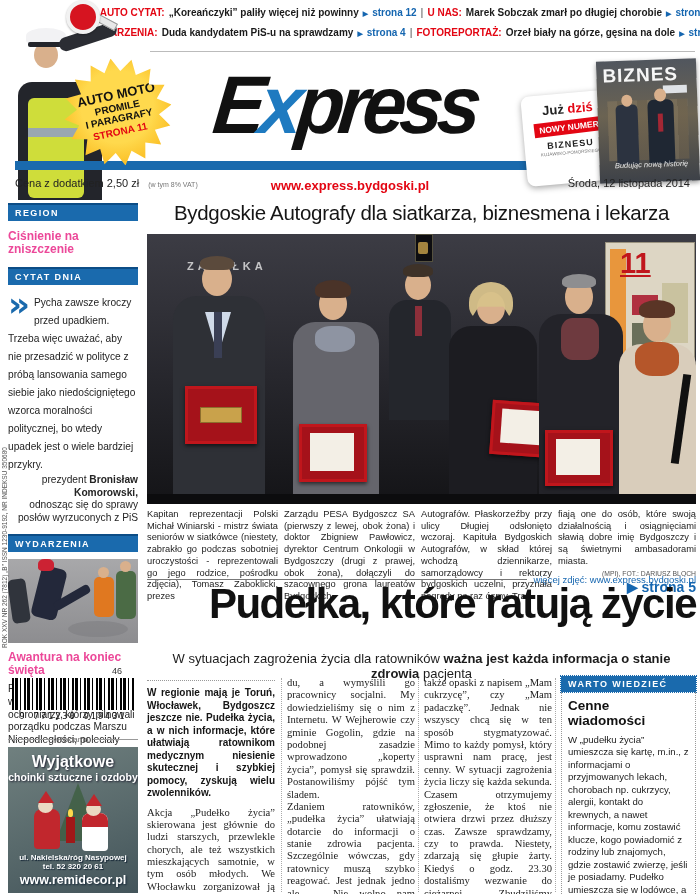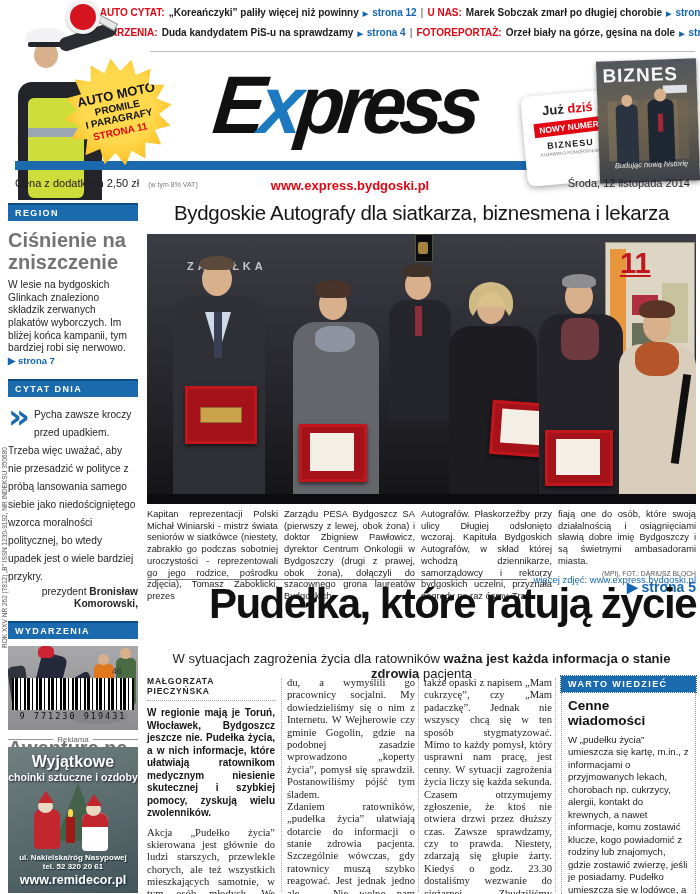--- a/index.html
+++ b/index.html
@@ -4,21 +4,21 @@
 <style>
   html,body{margin:0;padding:0;background:#e8e8e8;}
   .page{position:relative;width:700px;height:894px;background:#fff;margin:0 auto;overflow:hidden;
         font-family:"Liberation Sans",sans-serif;color:#1a1a1a;}
   .abs{position:absolute;}
   .red{color:#e30613;}
   .blue{color:#1566b0;}
   .pglink{color:#1566b0;font-weight:bold;white-space:nowrap;}
   .hdrbar{background:#1a6aad;color:#fff;font-weight:bold;font-size:9px;line-height:12px;
           letter-spacing:1.4px;padding:2px 0 2px 7px;border-top:2px solid #0c4d86;}
-  .sbtitle{font-weight:bold;font-size:20px;line-height:1.08;color:#737373;}
+  .sbtitle{font-weight:bold;font-size:12px;line-height:1.08;color:#ec4899;}
   .sbbody{font-size:10.2px;line-height:1.24;color:#242424;}
   .serifbody{font-family:"Liberation Serif",serif;font-size:10.6px;line-height:1.17;
              text-align:justify;color:#1c1c1c;white-space:pre-line;}
   .capcol{font-size:9.3px;line-height:1.26;color:#222;text-align:justify;}
   .dotline{border-top:1px dotted #999;}
   .dotv{border-left:1px dotted #aaa;}
   .teaser-row{display:flex;gap:4px;font-size:10px;font-weight:bold;white-space:nowrap;align-items:baseline;}
   .bar-blue{background:#1a6aad;}
   .starburst{clip-path:polygon(100% 50%,87.3% 57.4%,96.2% 69.1%,81.6% 71.1%,85.4% 85.4%,71.1% 81.6%,69.1% 96.2%,57.4% 87.3%,50% 100%,42.6% 87.3%,30.9% 96.2%,28.9% 81.6%,14.6% 85.4%,18.4% 71.1%,3.8% 69.1%,12.7% 57.4%,0% 50%,12.7% 42.6%,3.8% 30.9%,18.4% 28.9%,14.6% 14.6%,28.9% 18.4%,30.9% 3.8%,42.6% 12.7%,50% 0%,57.4% 12.7%,69.1% 3.8%,71.1% 18.4%,85.4% 14.6%,81.6% 28.9%,96.2% 30.9%,87.3% 42.6%);
              background:radial-gradient(circle at 50% 45%,#ffd94d 0 45%,#f7a600 100%);}
@@ -104,28 +104,28 @@
   <div class="abs" style="left:15px;top:177px;font-size:11px;color:#222;">
     <span>Cena z dodatkiem 2,50 zł</span>
     <span style="font-size:7px;color:#777;margin-left:6px;">(w tym 8% VAT)</span>
   </div>
   <div class="abs" style="left:250px;top:178px;width:200px;text-align:center;font-weight:bold;font-size:13px;color:#e30613;">www.express.bydgoski.pl</div>
   <div class="abs" style="right:10px;top:177px;font-size:11px;color:#222;">Środa,  12 listopada 2014</div>
 
   <div class="abs" style="left:8px;top:203px;width:130px;">
     <div class="hdrbar">REGION</div>
     <div class="sbtitle" style="margin-top:9px;">Ciśnienie na zniszczenie</div>
-    <div class="sbbody" style="margin-top:6px;"><span>W lesie na bydgoskich Glinkach znaleziono składzik zerwanych plakatów wyborczych. Im bliżej końca kampanii, tym bardziej robi się nerwowo.</span> <span class="pglink" style="font-size:9.5px;">▶ strona 7</span></div>
 
     <div class="hdrbar" style="margin-top:11px;">CYTAT DNIA</div>
     <div style="margin-top:7px;">
       <span style="float:left;color:#1a6aad;font-weight:bold;font-size:34px;line-height:24px;margin-right:4px;font-family:'DejaVu Sans',sans-serif;">»</span>
       <span class="sbbody">Pycha zawsze kroczy przed upadkiem. Trzeba więc uważać, aby nie przesadzić w polityce z próbą lansowania samego siebie jako niedościgniętego wzorca moralności politycznej, bo wtedy upadek jest o wiele bardziej przykry.</span>
       <div class="sbbody" style="text-align:right;margin-top:2px;">
         <span>prezydent </span><b>Bronisław Komorowski,</b><br>
+        <span>odnosząc się do sprawy posłów wyrzuconych z PiS</span>
       </div>
     </div>
 
     <div class="hdrbar" style="margin-top:10px;">WYDARZENIA</div>
 
     <div style="position:relative;width:130px;height:84px;margin-top:7px;background:linear-gradient(180deg,#a8a8aa,#8d8d90);overflow:hidden;">
       <div class="abs" style="left:28px;top:8px;width:26px;height:52px;background:#23283a;border-radius:6px;transform:rotate(14deg);"></div>
       <div class="abs" style="left:44px;top:34px;width:40px;height:9px;background:#23283a;border-radius:4px;transform:rotate(-30deg);"></div>
       <div class="abs" style="left:30px;top:0;width:16px;height:12px;background:#c23;border-radius:40% 40% 30% 30%;"></div>
       <div class="abs" style="left:86px;top:18px;width:20px;height:40px;background:#e07820;border-radius:5px;"></div>
@@ -250,21 +250,20 @@
 
   <div class="abs" style="left:147px;top:651px;width:549px;text-align:center;font-size:13px;color:#1c1c1c;">
     <span>W sytuacjach zagrożenia życia dla ratowników </span><b>ważna jest każda informacja o stanie zdrowia</b><span> pacjenta</span>
   </div>
 
   <div class="abs dotv" style="left:281px;top:678px;height:214px;"></div>
   <div class="abs dotv" style="left:418px;top:678px;height:214px;"></div>
   <div class="abs dotv" style="left:555px;top:678px;height:214px;"></div>
 
   <div class="abs" style="left:147px;top:676px;width:128px;">
-    <div style="font-weight:bold;font-size:8.5px;letter-spacing:0.8px;color:#222;">MAŁGORZATA PIECZYŃSKA</div>
     <div class="dotline" style="margin-top:4px;"></div>
     <div style="font-weight:bold;font-size:10px;line-height:1.25;color:#151515;margin-top:6px;text-align:justify;">W regionie mają je Toruń, Włocławek, Bydgoszcz jeszcze nie. Pudełka życia, a w nich informacje, które ułatwiają ratownikom medycznym niesienie skutecznej i szybkiej pomocy, zyskują wielu zwolenników.</div>
     <div class="serifbody" style="margin-top:7px;">Akcja „Pudełko życia” skierowana jest głównie do ludzi starszych, przewlekle chorych, ale też wszystkich mieszkających samotnie, w tym osób młodych. We Włocławku zorganizował ją PCK, w Toruniu ratusz.
 - „Pudełka życia” wprowadziliśmy w czerwcu tego roku. Cieszą się ogromnym zainteresowaniem. Ma je już ponad dwa tysiące mieszkańców - mówi Izabela Miłoszewska, dyrektorka Wydziału Zdrowia i Pomocy Społecznej Urzędu Miasta Torunia. - Wydajemy je bezpłatnie. Pomysł przyszedł do Polski z Zacho-</div>
   </div>
 
   <div class="abs serifbody" style="left:287px;top:677px;width:128px;">du, a wymyślili go pracownicy socjalni. My dowiedzieliśmy się o nim z Internetu. W Wejherowie czy gminie Gogolin, gdzie na podobnej zasadzie wprowadzono „koperty życia”, pomysł się sprawdził. Postanowiliśmy pójść tym śladem.
 Zdaniem ratowników, „pudełka życia” ułatwiają dotarcie do informacji o stanie zdrowia pacjenta. Szczególnie wówczas, gdy ratownicy muszą szybko reagować. Jest jednak jedno ale... - Nie wolno nam przeszukiwać mieszkania (pudełka umieszcza się w lodówkach, by łatwo było je odnaleźć - dop. red.). Dlatego dobrym pomysłem byłoby umieszczanie na wewnętrznej stronie drzwi wejściowych mieszkania kartek ze stosownymi informacjami - mówi Tadeusz Stępień, kierownik Działu Usług Medycznych Wojewódzkiej Stacji Pogotowia Ratunkowego w Bydgoszczy. - Nie tylko „pudełka życia” są dla nas pomocne,</div>
 
   <div class="abs serifbody" style="left:424px;top:677px;width:128px;">także opaski z napisem „Mam cukrzycę”, czy „Mam padaczkę”. Jednak nie wszyscy chcą się w ten sposób stygmatyzować. Mimo to każdy pomysł, który usprawni nam pracę, jest cenny. W sytuacji zagrożenia życia liczy się każda sekunda. Czasem otrzymujemy zgłoszenie, że ktoś nie otwiera drzwi przez dłuższy czas. Zawsze sprawdzamy, czy to prawda. Niestety, zdarzają się głupie żarty. Kiedyś o godz. 23.30 dostaliśmy wezwanie do ciężarnej. Zbudziliśmy domowników. Okazało się, że nastolatek zrobił koleżance głupi kawał - mówi Tadeusz Stępień.

